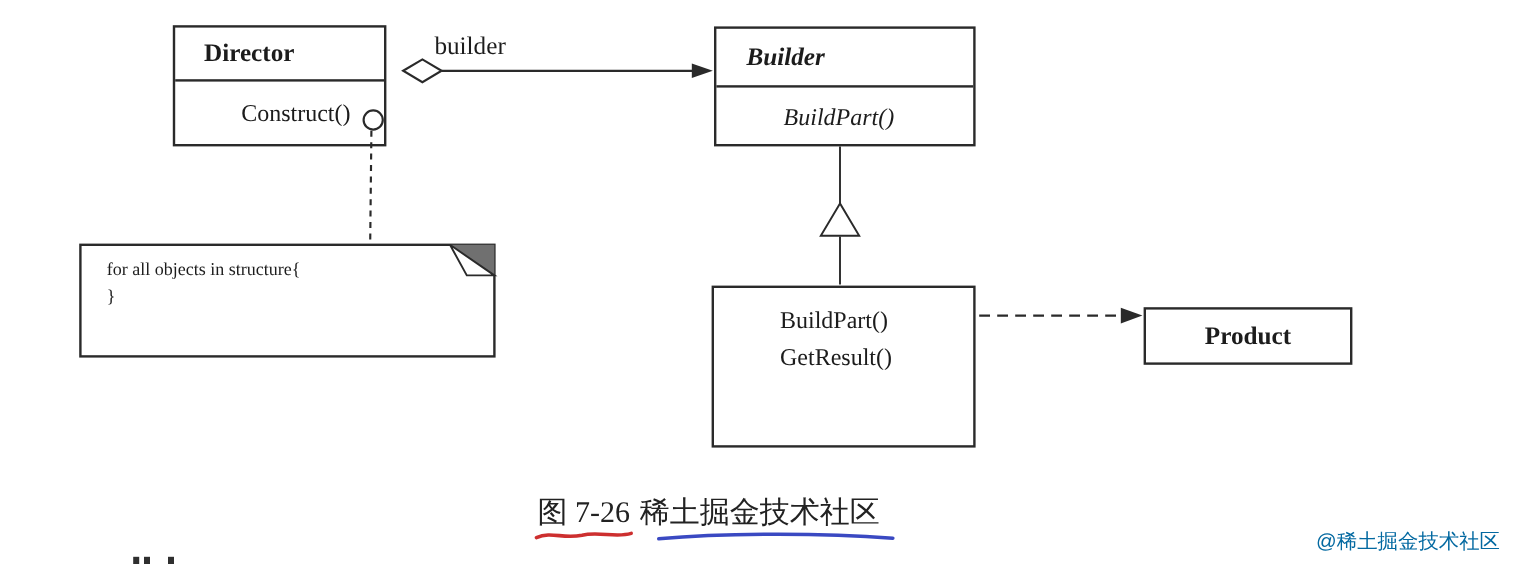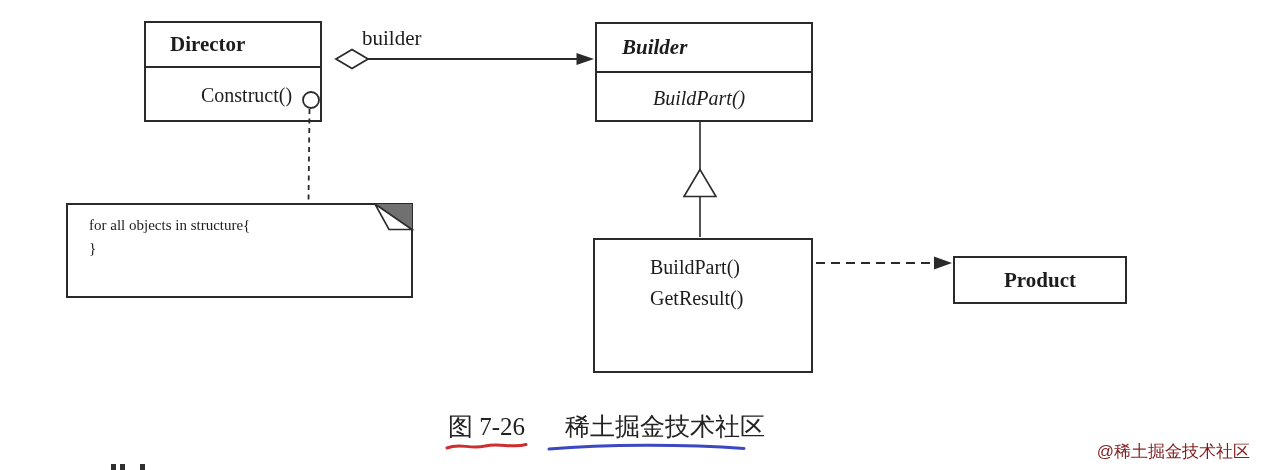--- a/index.html
+++ b/index.html
@@ -39,25 +39,25 @@
     padding:9px 0 0 21px;
   }
   .note-indent{padding-left:42px;}
   .svg-overlay{
     position:absolute;left:0;top:0;width:1262px;height:470px;
     pointer-events:none;z-index:5;
   }
   .caption{
     position:absolute;left:448px;top:410px;
     font-size:25px;color:#222;
-    display:flex;gap:40px;white-space:nowrap;
+    display:flex;gap:8px;white-space:nowrap;
   }
   .watermark{
     position:absolute;right:12px;top:440px;
-    font-size:17px;color:#7f1d1d;
+    font-size:17px;color:#0369a1;
     font-family:"Liberation Sans","DejaVu Sans",sans-serif;
     white-space:nowrap;
   }
   .fragment{position:absolute;top:464px;left:111px;width:40px;height:6px;}
   .fragment i{position:absolute;top:0;width:5px;height:6px;background:#2f2f2f;}
 </style>
 </head>
 <body>
 
 <div class="canvas">

